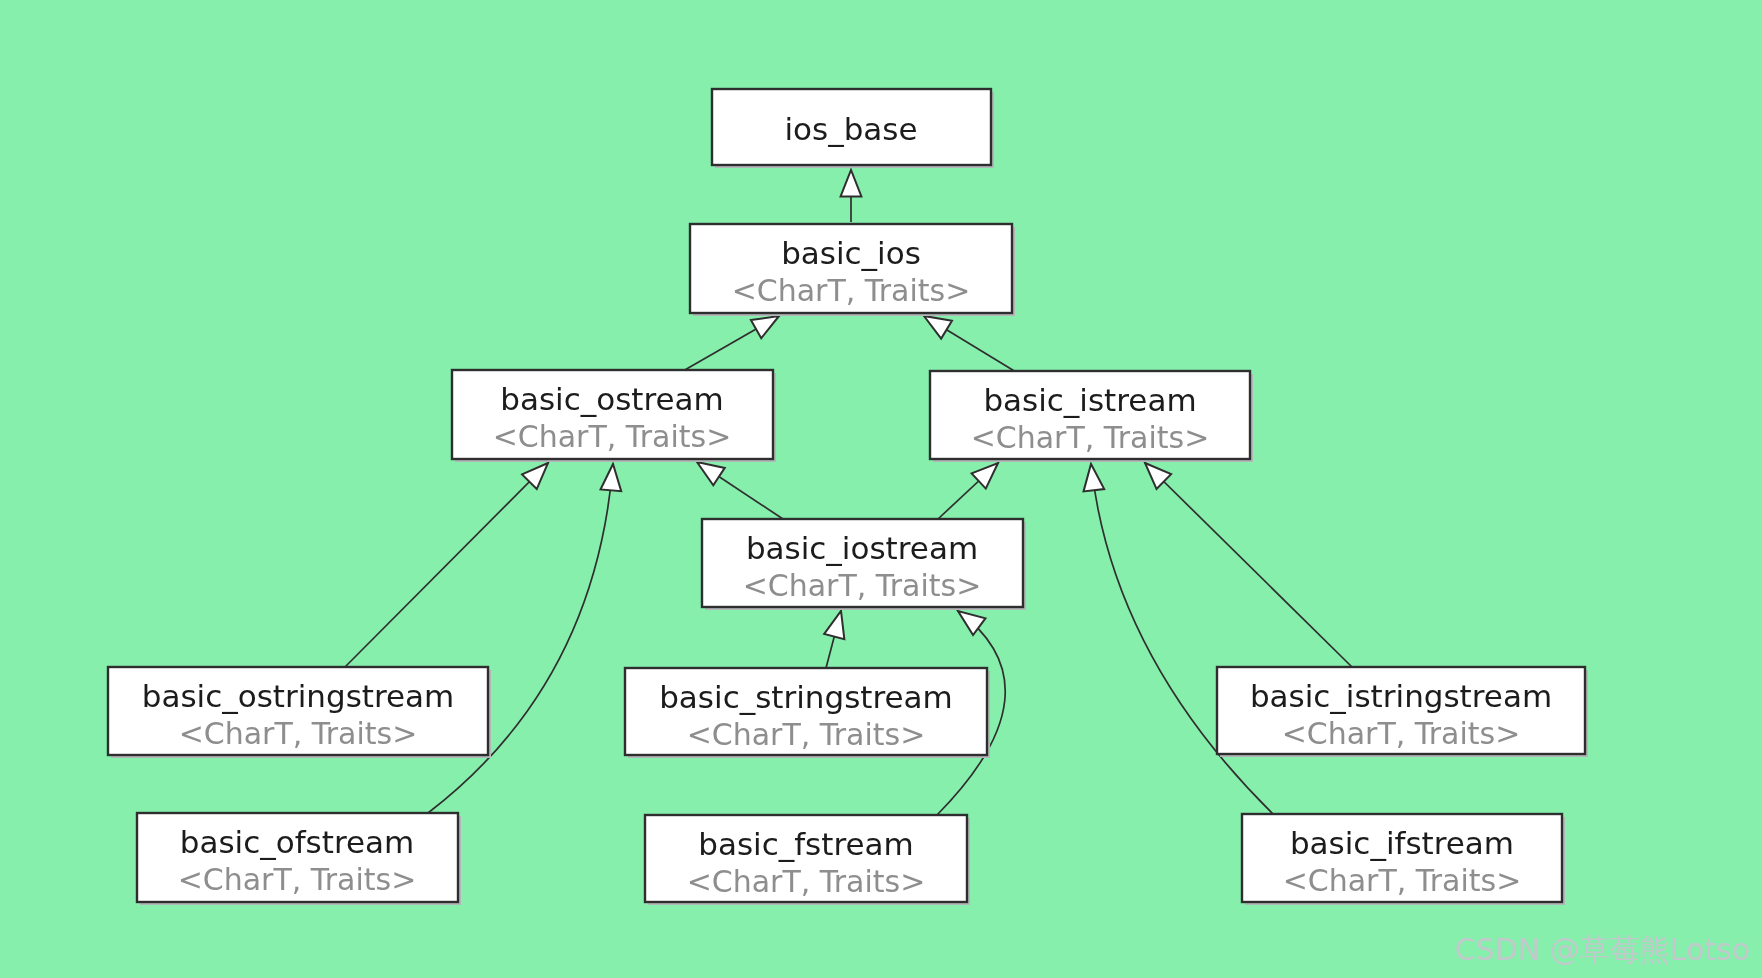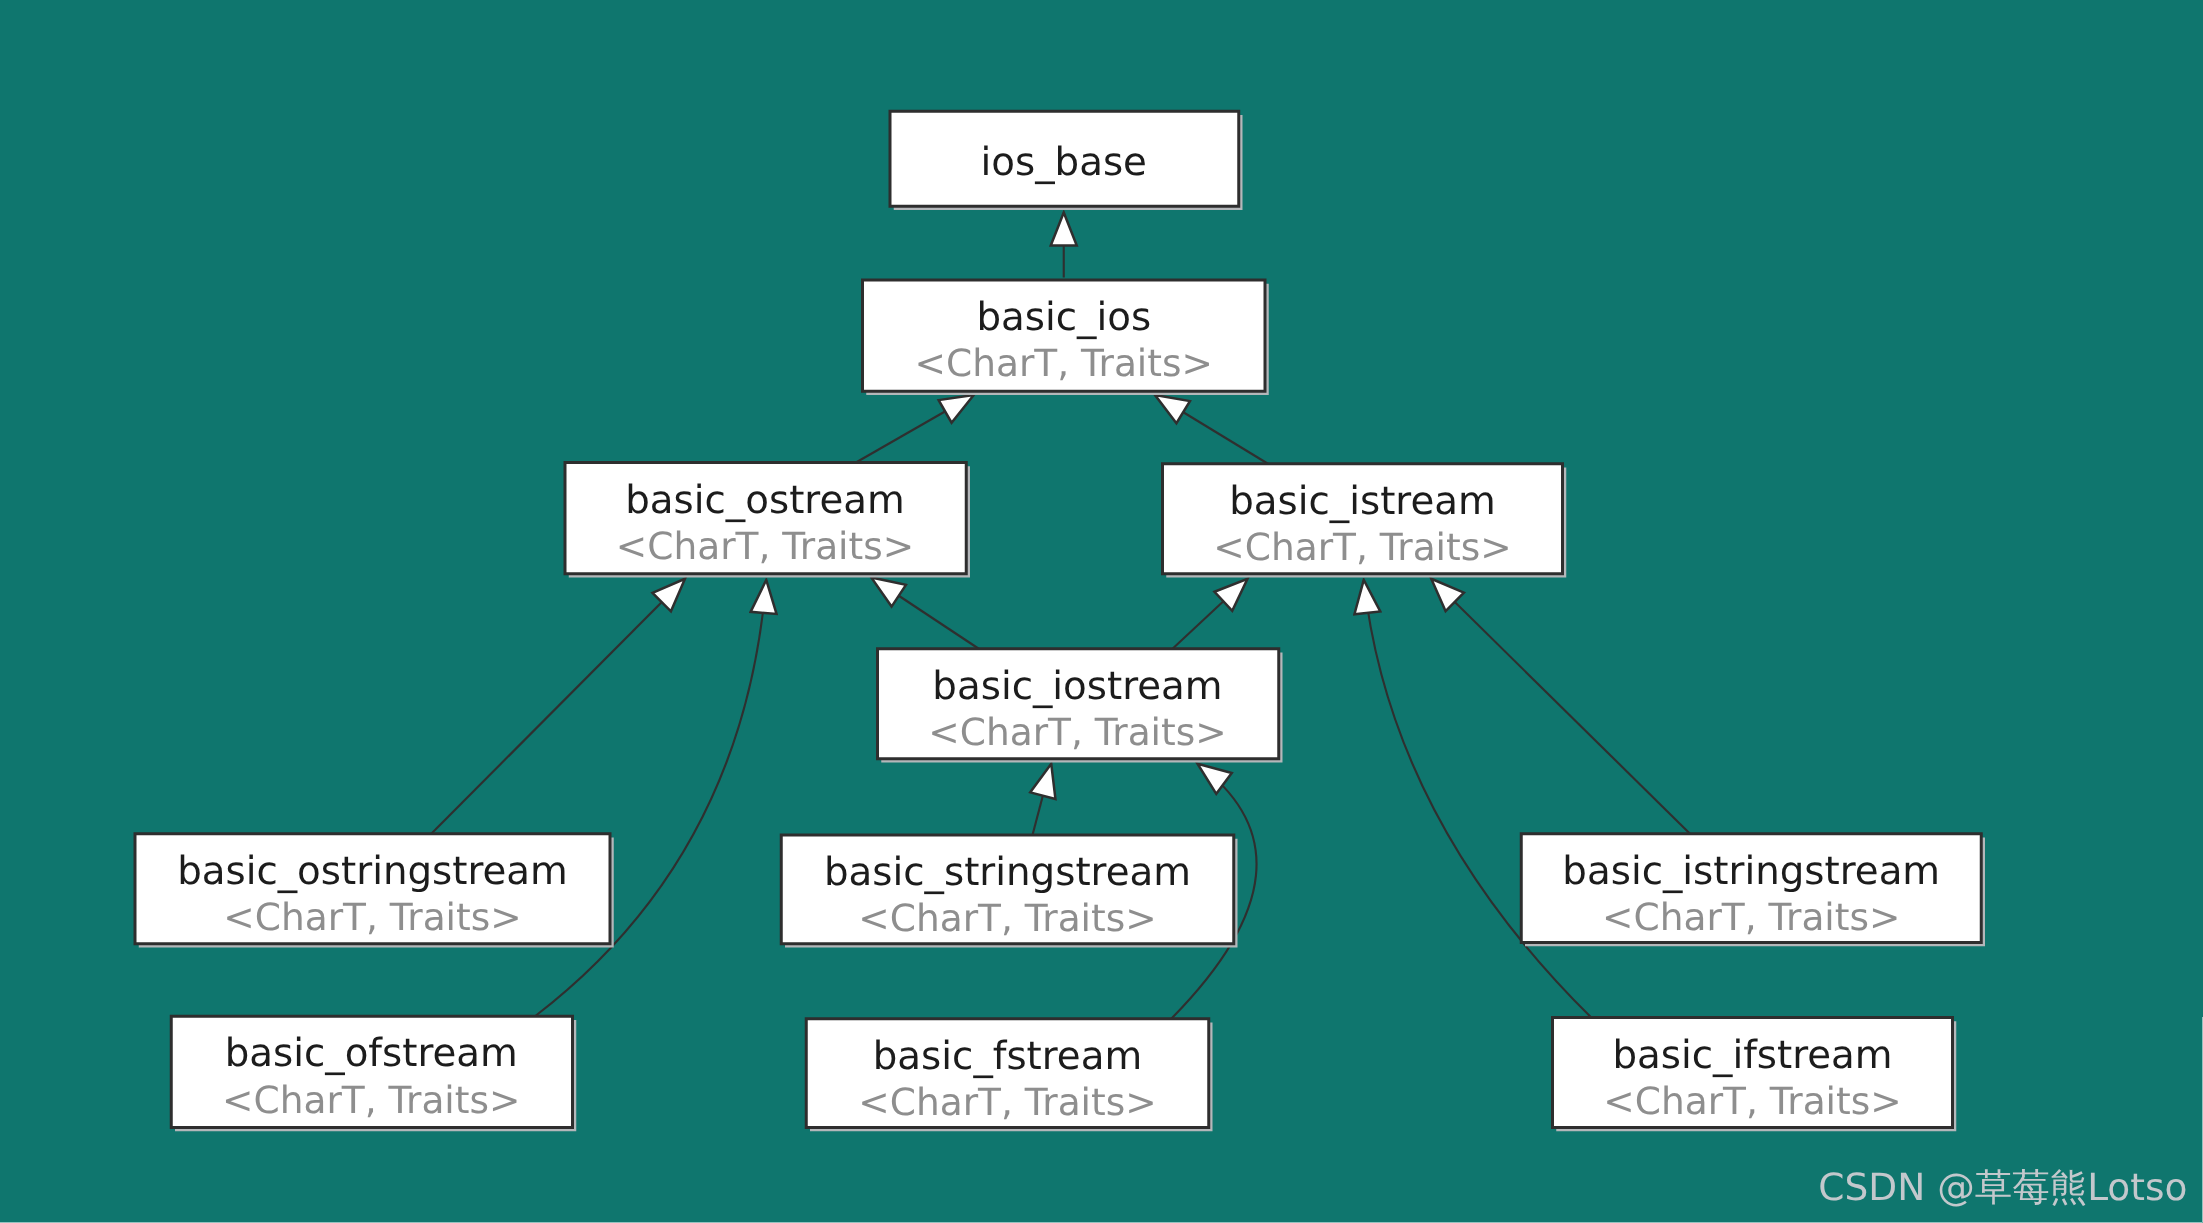--- a/index.html
+++ b/index.html
@@ -1,20 +1,20 @@
 <!DOCTYPE html>
 <html><head>
 <meta charset="utf-8">
 <style>
   html, body { margin: 0; padding: 0; background: #ffffff; }
   .stage {
     position: relative;
     width: 1762px;
     height: 978px;
-    background: #0f766e;
+    background: #86efac;
     overflow: hidden;
     font-family: "DejaVu Sans", "Liberation Sans", sans-serif;
   }
   svg { position: absolute; left: 0; top: 0; }
   .edge {
     fill: none;
     stroke: #2f2f2f;
     stroke-width: 1.7px;
   }
   .box-shadow-rect { fill: #b4b7ba; }

